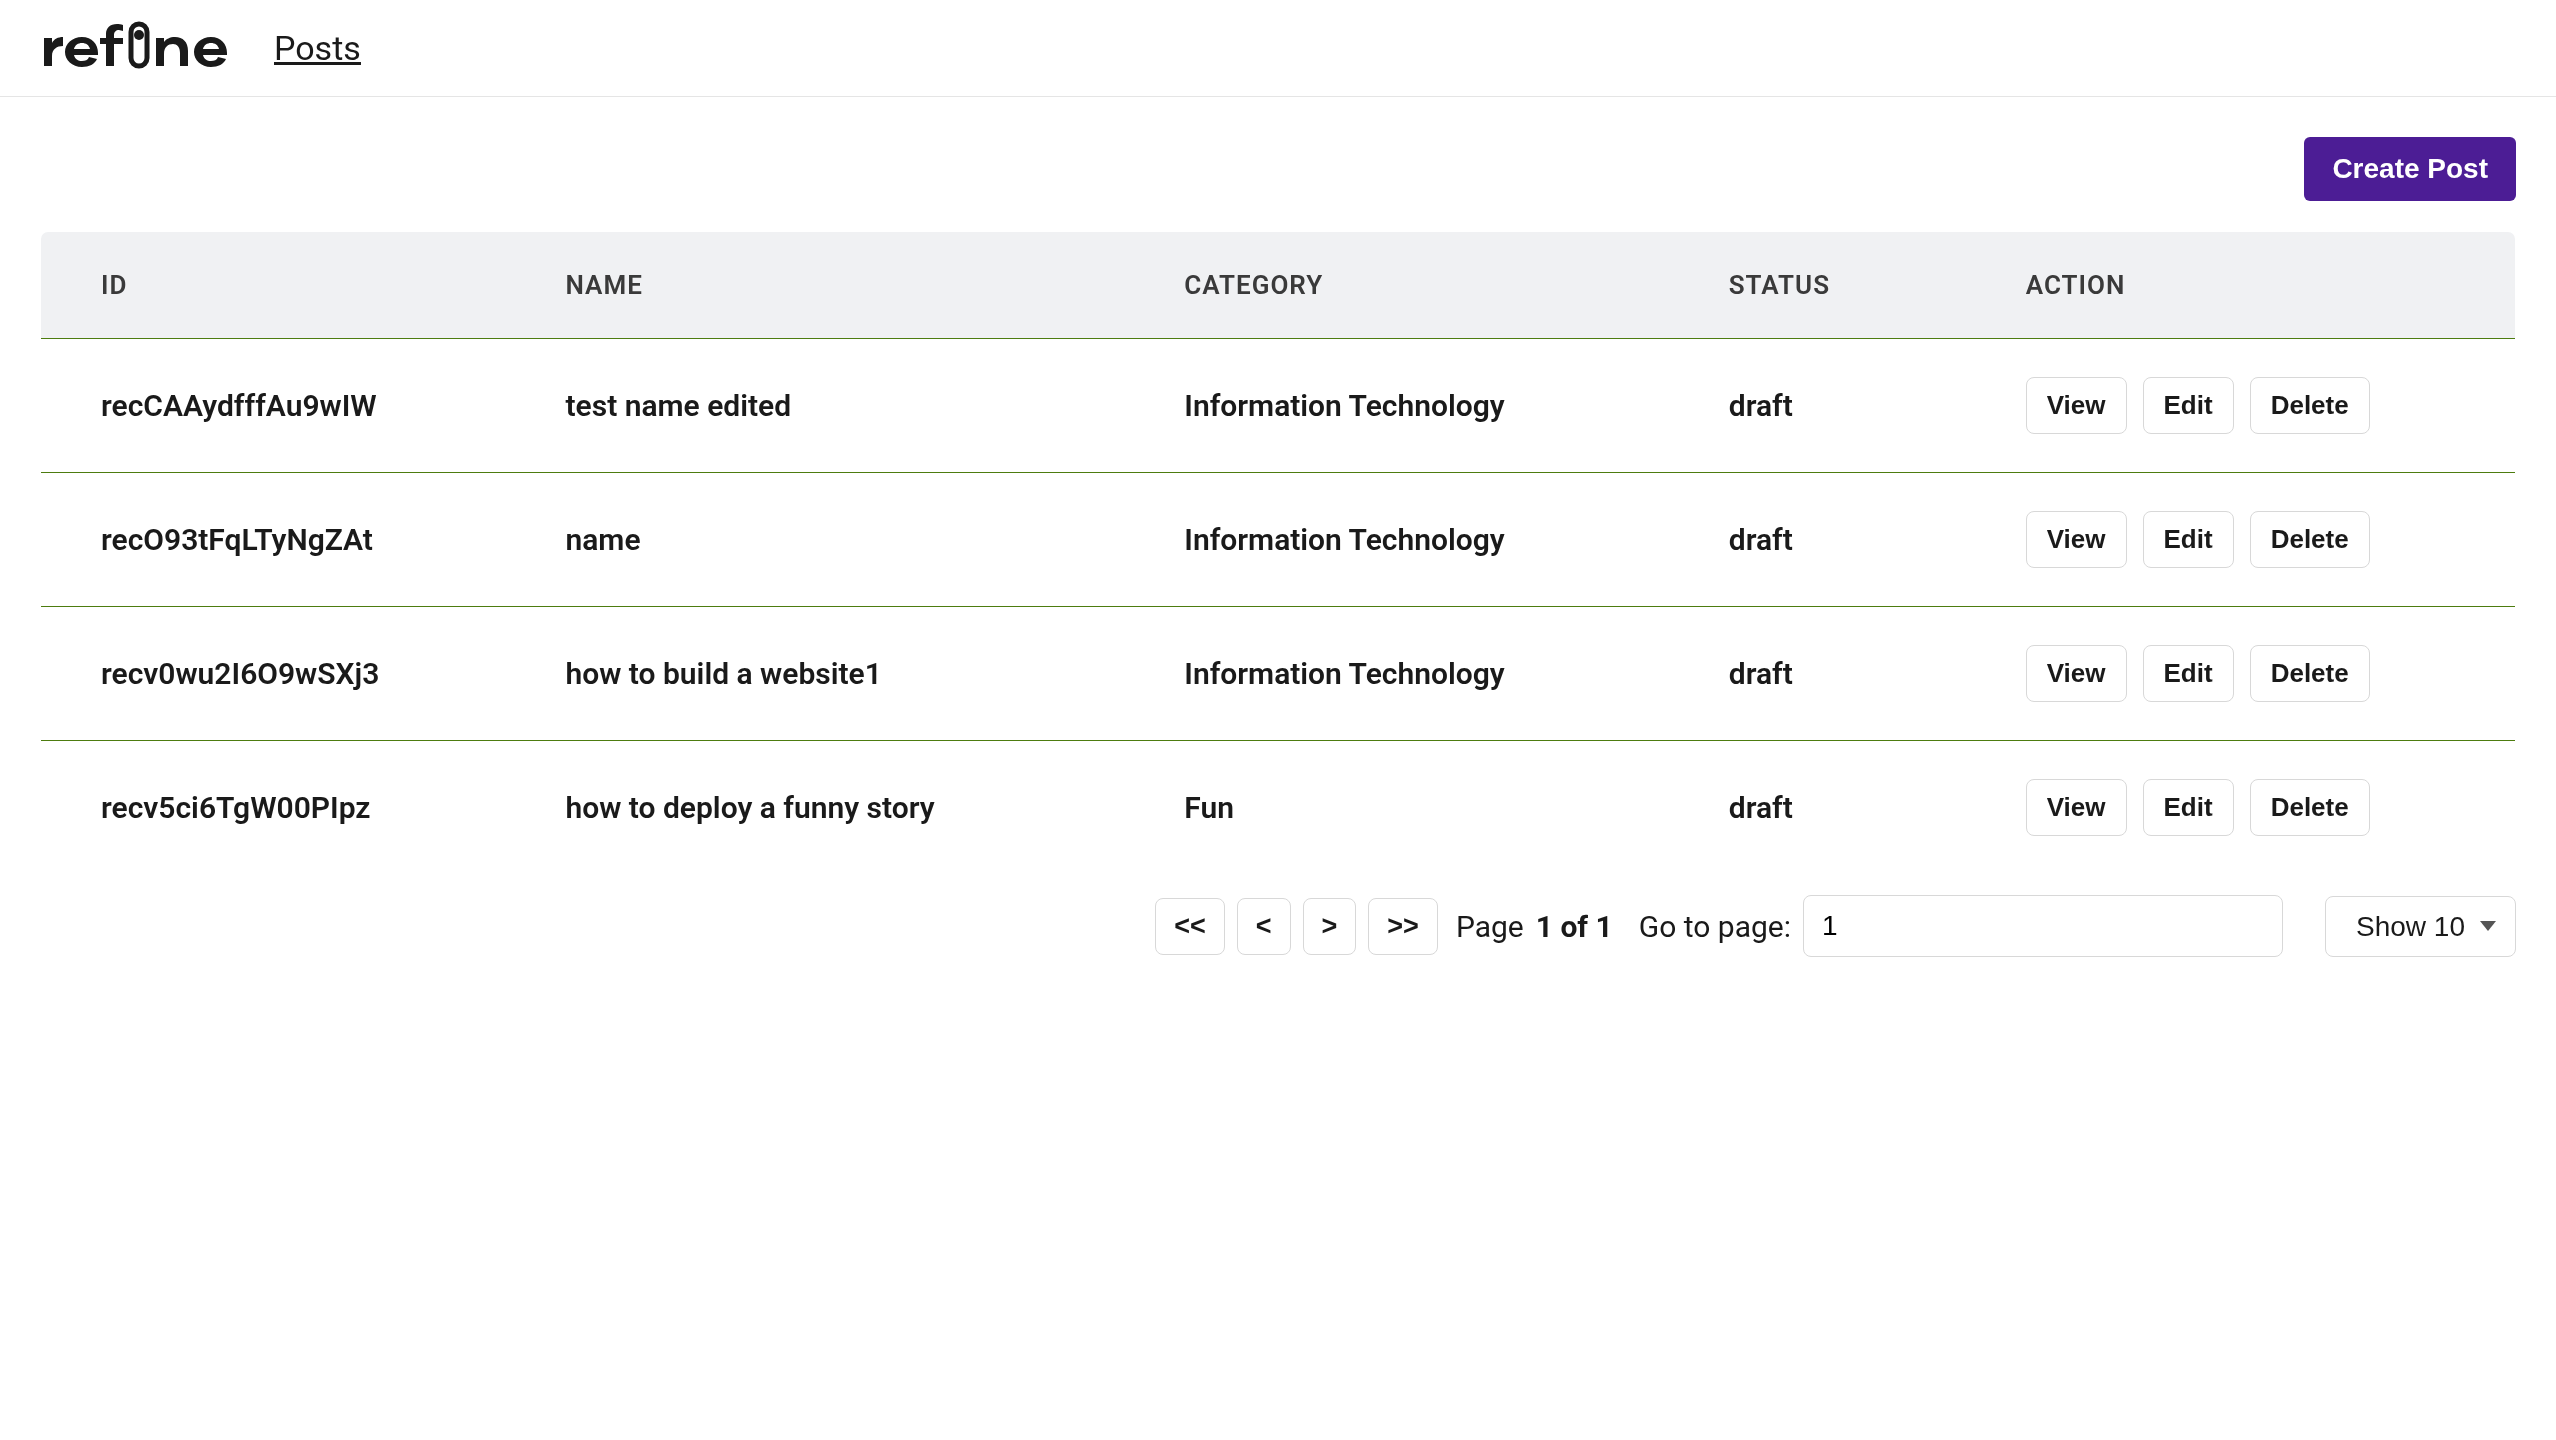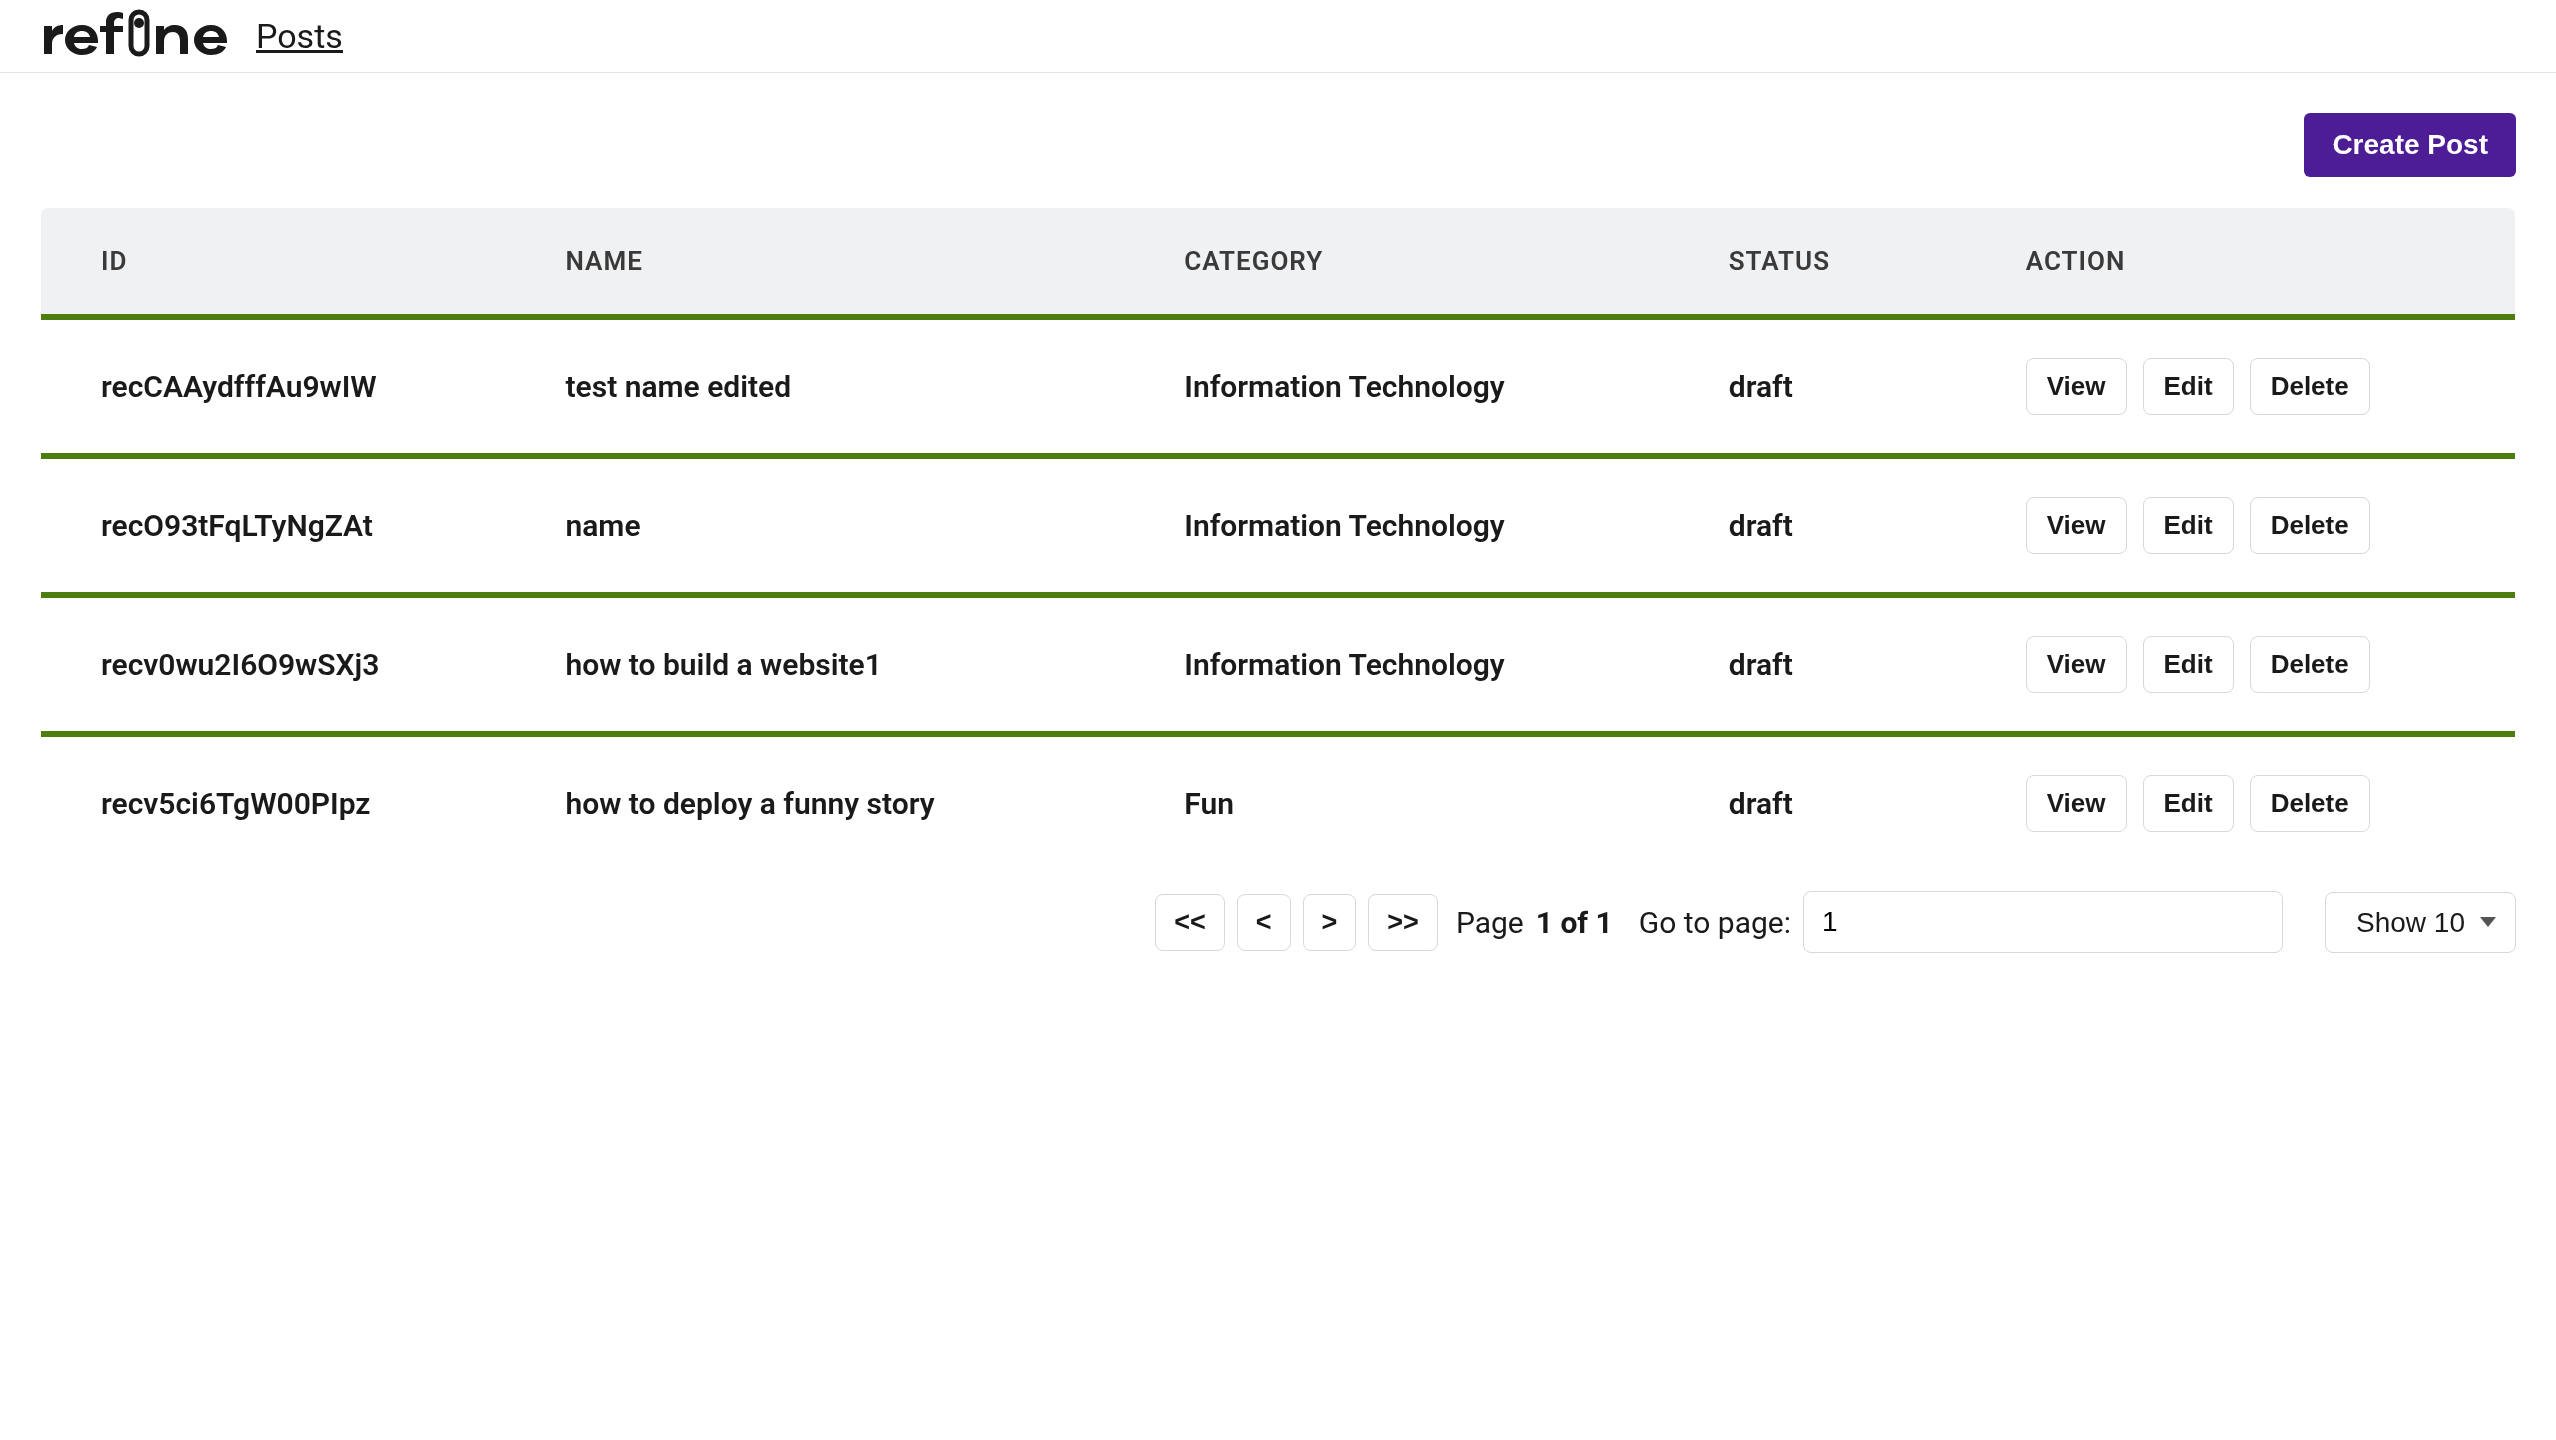--- a/index.html
+++ b/index.html
@@ -8,23 +8,23 @@
       box-sizing: border-box;
     }
     body {
       font-family: -apple-system, BlinkMacSystemFont, "Segoe UI", Roboto, "Helvetica Neue", Arial, sans-serif;
       background: #fff;
       color: #1a1a1a;
     }
     .header {
       display: flex;
       align-items: center;
-      padding: 4px 36px;
+      padding: 16px 36px;
       border-bottom: 1px solid #e5e5e5;
-      gap: 0;
+      gap: 18px;
       text-decoration: underline;
     }
     .logo {
       display: flex;
       align-items: center;
     }
     .logo svg {
       height: 64px;
       width: auto;
     }
@@ -68,21 +68,21 @@
       font-size: 26px;
       font-weight: 600;
       color: #3a3a3a;
       letter-spacing: 1px;
     }
     .table td {
       padding: 38px 30px;
       font-size: 30px;
       font-weight: 600;
       color: #1a1a1a;
-      border-top: 6px solid #4d7c0f;
+      border-top: 1px solid #4d7c0f;
     }
     .table th:first-child,
     .table td:first-child {
       padding-left: 60px;
     }
     .action-cell {
       display: flex;
       gap: 16px;
     }
     .action-btn {

